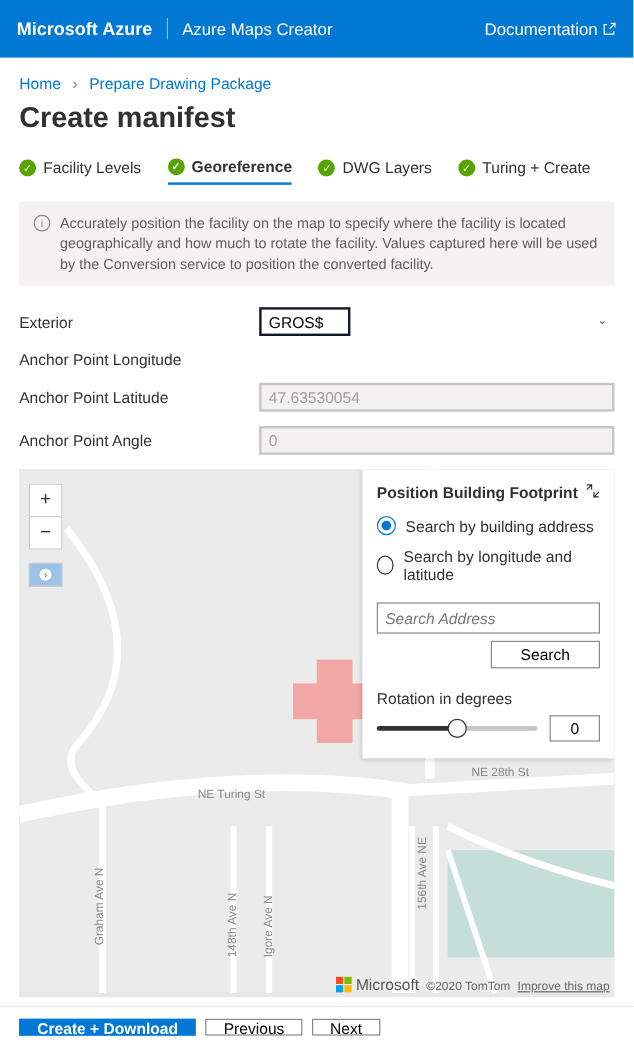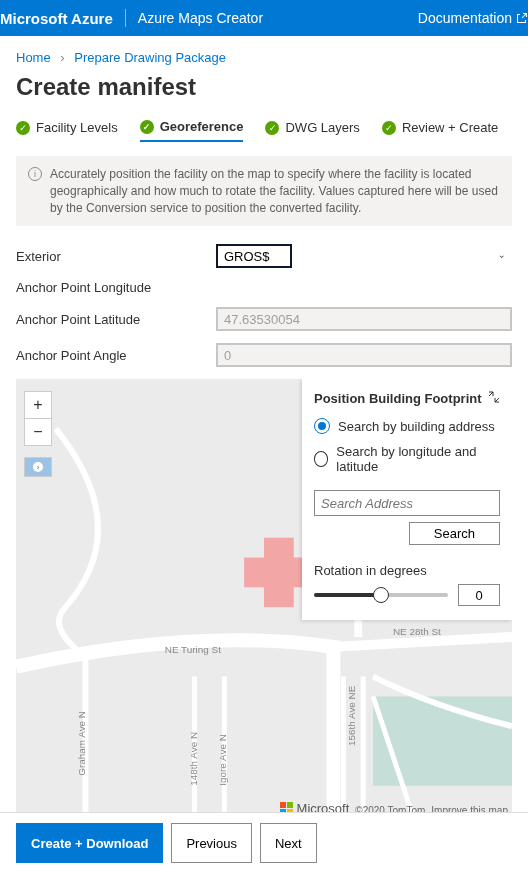--- a/index.html
+++ b/index.html
@@ -1,18 +1,18 @@
 <!DOCTYPE html>
 <html><head>
 <meta charset="utf-8">
 <style>
   * { box-sizing: border-box; margin: 0; padding: 0; font-family: "Segoe UI", Arial, sans-serif; }
   body { width: 528px; background: #fff; color: #323130; font-size: 13px; }
 
-  .topbar { background: #0078d4; color: #fff; height: 36px; display: flex; align-items: center; padding: 0 0; }
+  .topbar { background: #0078d4; color: #fff; height: 48px; display: flex; align-items: center; padding: 0 14px; }
   .topbar .brand { font-weight: 600; font-size: 15px; }
   .topbar .divider { width: 1px; height: 18px; background: rgba(255,255,255,.5); margin: 0 12px; }
   .topbar .app { font-size: 14px; text-align: center; }
   .topbar .spacer { flex: 1; }
   .topbar .doc { font-size: 14px; display: flex; align-items: center; gap: 4px; cursor: pointer; }
 
   .content { padding: 14px 16px 60px; }
   .breadcrumb { font-size: 13px; margin-bottom: 8px; color:#0078d4; }
   .breadcrumb a { color: #0078d4; text-decoration: none; }
   .breadcrumb .sep { color: #888; margin: 0 6px; }
@@ -57,21 +57,21 @@
   .panel .slider { flex:1; appearance:none; height:4px; background:linear-gradient(to right,#323130 50%,#c8c6c4 50%); border-radius:2px; }
   .panel .slider::-webkit-slider-thumb { appearance:none; width:16px; height:16px; border-radius:50%; background:#fff; border:1.5px solid #323130; }
   .panel .rotval { width:42px; height:22px; border:1px solid #8a8886; text-align:center; font-size:13px; }
 
   .attrib { position:absolute; right:4px; bottom:3px; font-size:10px; color:#666; display:flex; align-items:flex-end; gap:6px;}
   .mslogo { display:flex; gap:1px; flex-wrap:wrap; width:14px;}
   .mslogo span { width:6px; height:6px; }
   .improve { text-decoration:underline; cursor:pointer; }
 
   .footer { position:fixed; bottom:0; left:0; width:528px; background:#fff; border-top:1px solid #e1dfdd; padding:10px 16px; display:flex; gap:8px;}
-  .btn { height:40px; padding:0 14px; font-size:13px; border:1px solid #8a8886; background:#fff; cursor:pointer; }
+  .btn { height:14px; padding:0 14px; font-size:13px; border:1px solid #8a8886; background:#fff; cursor:pointer; }
   .btn.primary { background:#0078d4; color:#fff; border-color:#0078d4; font-weight:600;}
 </style>
 </head>
 <body>
 
 <div class="topbar">
   <span class="brand">Microsoft Azure</span>
   <span class="divider"></span>
   <span class="app">Azure Maps Creator</span>
   <span class="spacer"></span>
@@ -101,21 +101,21 @@
     <div class="tab active">
       <span class="check">✓</span>
       <span>Georeference</span>
     </div>
     <div class="tab">
       <span class="check">✓</span>
       <span>DWG Layers</span>
     </div>
     <div class="tab">
       <span class="check">✓</span>
-      <span>Review + Create</span>
+      <span>Turing + Create</span>
     </div>
   </div>
 
   <div class="infobox">
     <span class="infoicon">i</span>
     <span>Accurately position the facility on the map to specify where the facility is located geographically and how much to rotate the facility. Values captured here will be used by the Conversion service to position the converted facility.</span>
   </div>
 
   <div class="formrow">
     <label>Exterior</label>

